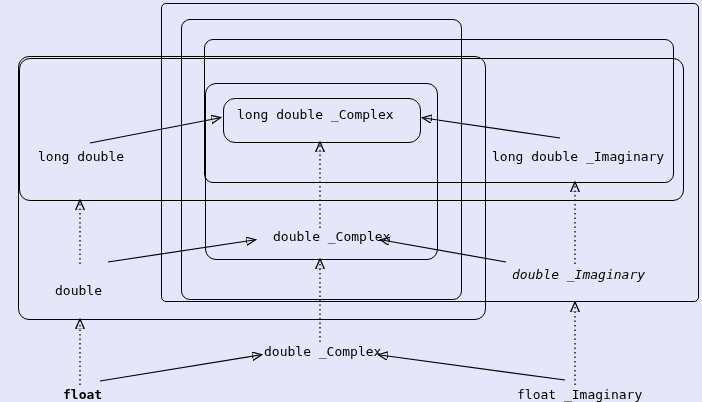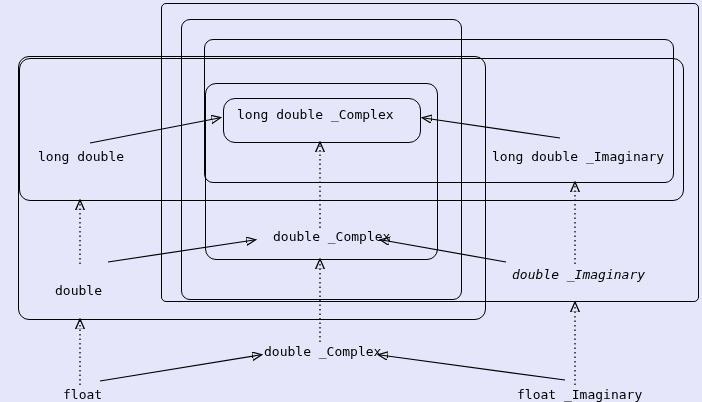--- a/index.html
+++ b/index.html
@@ -66,15 +66,15 @@
     <path class="dotted" marker-end="url(#ah)" d="M 575,385 L 575,304"></path>
   </svg>
 
   <div class="lbl" style="left:237px; top:108px;">long double _Complex</div>
   <div class="lbl" style="left:38px; top:150px;text-align:center;">long double</div>
   <div class="lbl" style="left:492px; top:150px;">long double _Imaginary</div>
   <div class="lbl" style="left:248px; top:230px;margin-left:25px;">double _Complex</div>
   <div class="lbl" style="left:55px; top:284px;">double</div>
   <div class="lbl" style="left:512px; top:268px;font-style:italic;">double _Imaginary</div>
   <div class="lbl" style="left:264px; top:345px;">double _Complex</div>
-  <div class="lbl" style="left:63px; top:388px;">float</div>
+  <div class="lbl" style="left:63px; top:388px;font-weight:bold;">float</div>
   <div class="lbl" style="left:517px; top:388px;text-align:right;">float _Imaginary</div>
 </div>
 
 </body></html>

